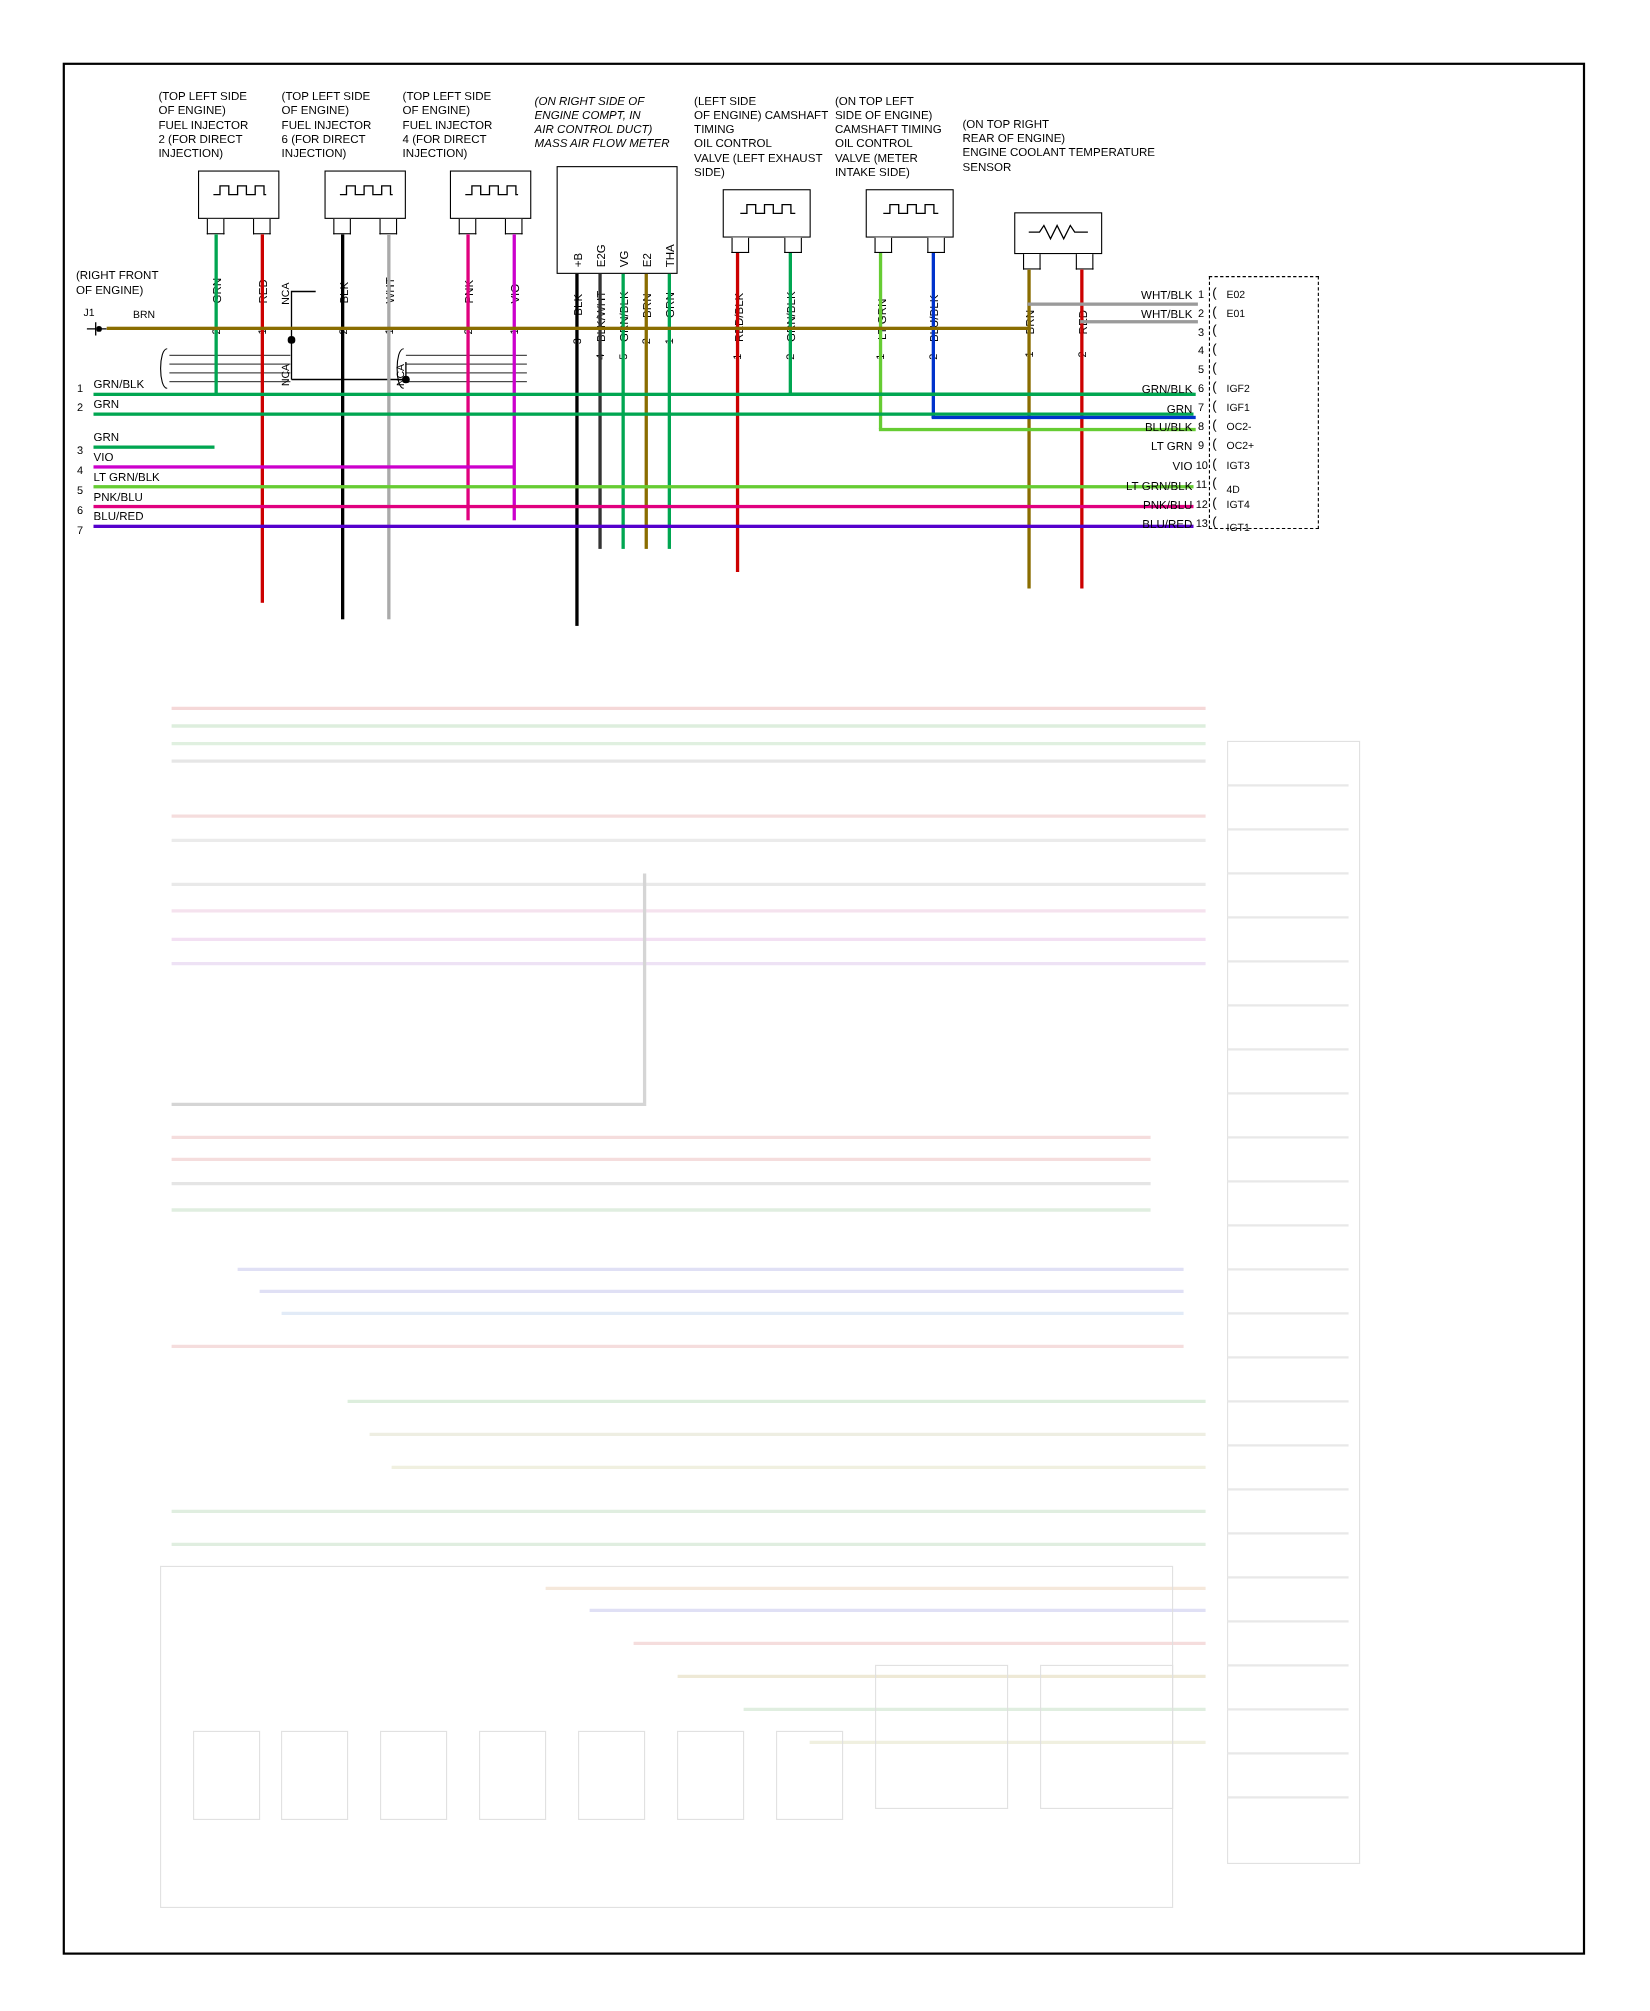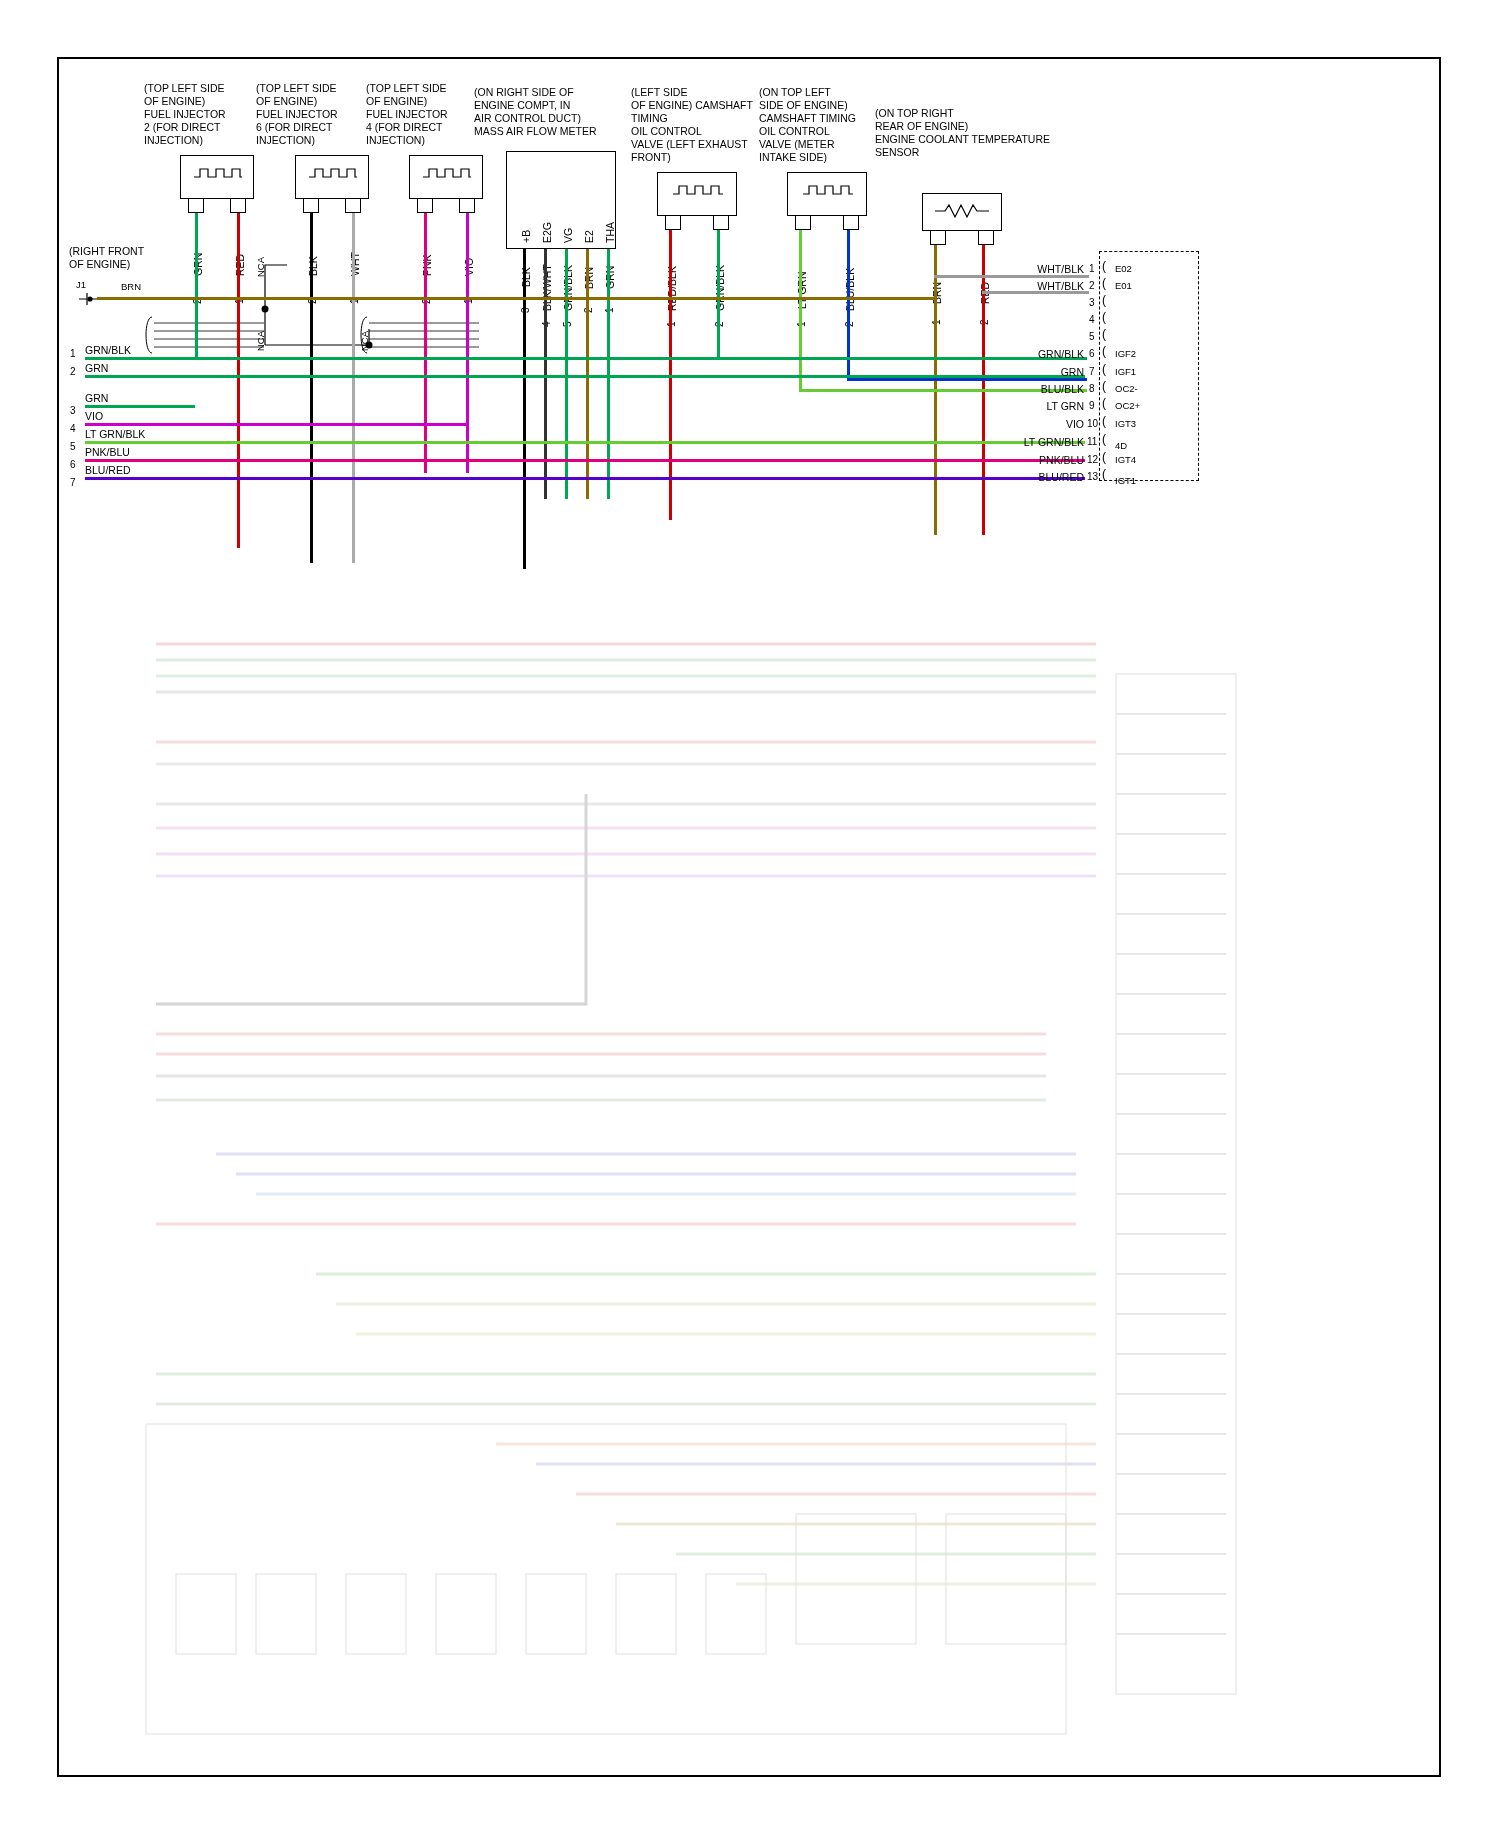--- a/index.html
+++ b/index.html
@@ -45,34 +45,34 @@
     </div>
 
     <div class="hdr" style="left:307px;top:23px;width:140px;">
       <div>(TOP LEFT SIDE</div>
       <div>OF ENGINE)</div>
       <div>FUEL INJECTOR</div>
       <div>4 (FOR DIRECT</div>
       <div>INJECTION)</div>
     </div>
 
-    <div class="hdr" style="left:415px;top:27px;width:180px;">
+    <div class="hdr" style="left:427px;top:27px;width:180px;font-style:italic;">
       <div>(ON RIGHT SIDE OF</div>
       <div>ENGINE COMPT, IN</div>
       <div>AIR CONTROL DUCT)</div>
       <div>MASS AIR FLOW METER</div>
     </div>
 
     <div class="hdr" style="left:572px;top:27px;width:170px;">
       <div>(LEFT SIDE</div>
       <div>OF ENGINE) CAMSHAFT</div>
       <div>TIMING</div>
       <div>OIL CONTROL</div>
       <div>VALVE (LEFT EXHAUST</div>
-      <div>FRONT)</div>
+      <div>SIDE)</div>
     </div>
 
     <div class="hdr" style="left:700px;top:27px;width:165px;">
       <div>(ON TOP LEFT</div>
       <div>SIDE OF ENGINE)</div>
       <div>CAMSHAFT TIMING</div>
       <div>OIL CONTROL</div>
       <div>VALVE (METER</div>
       <div>INTAKE SIDE)</div>
     </div>

